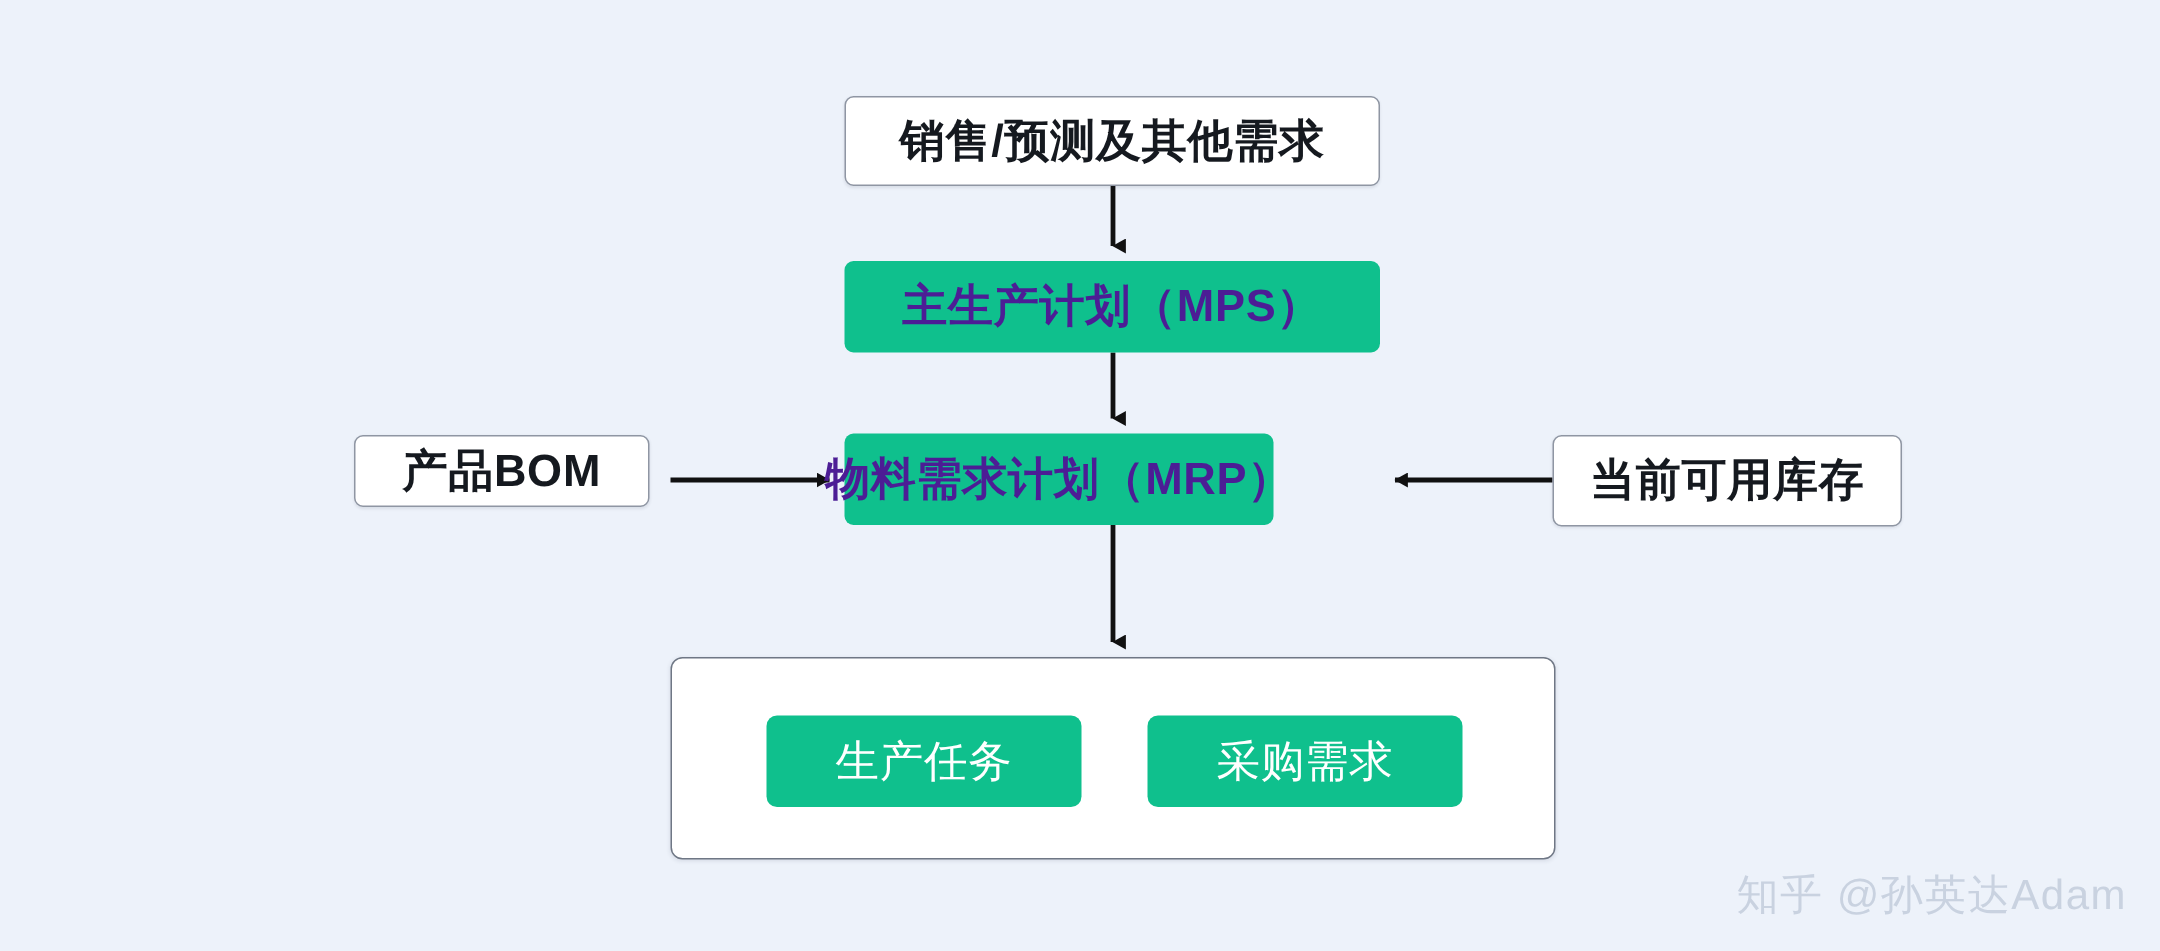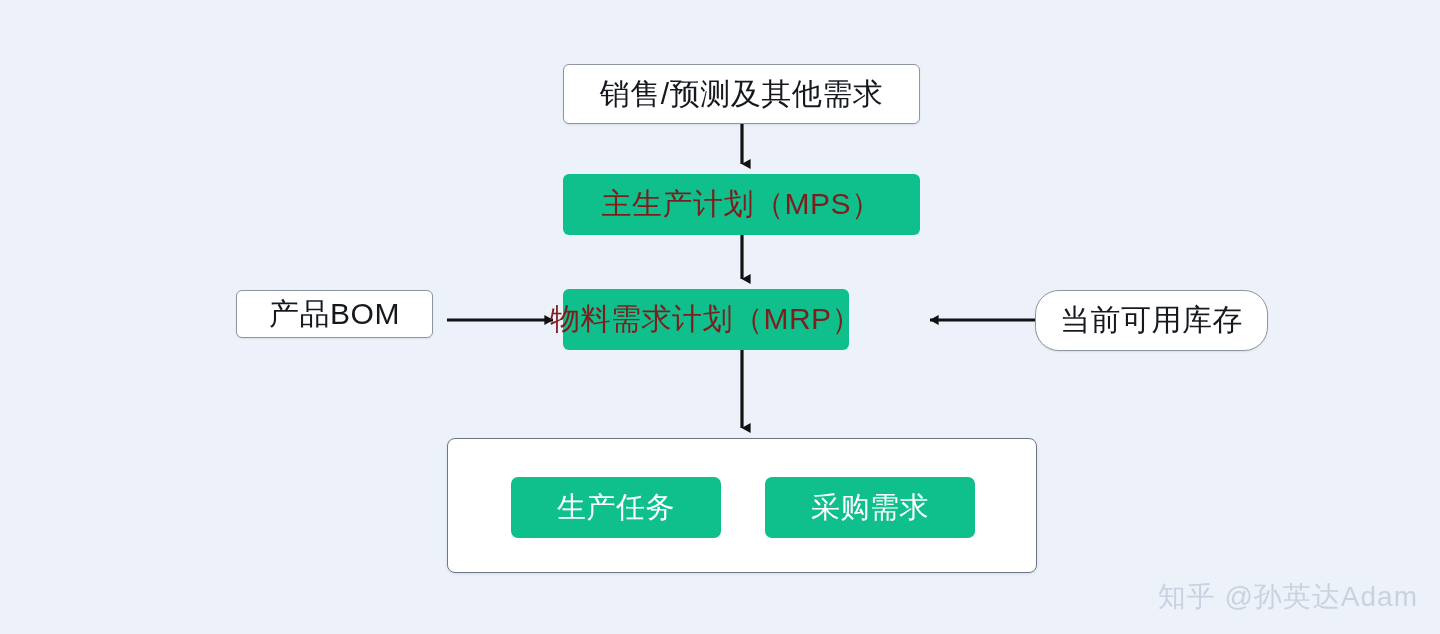--- a/index.html
+++ b/index.html
@@ -29,29 +29,29 @@
     justify-content: center;
     border-radius: 6px;
     white-space: nowrap;
     letter-spacing: 0.5px;
   }
   .node-plain {
     background: #ffffff;
     border: 1.5px solid #8f96a3;
     color: #15191f;
     font-size: 30px;
-    font-weight: 400;
+    font-weight: 700;
     box-shadow: 0 1px 2px rgba(40,50,70,0.10);
   }
   .node-green {
     background: #0fc08d;
     border: none;
-    color: #7f1d1d;
+    color: #4c1d95;
     font-size: 30px;
-    font-weight: 400;
+    font-weight: 700;
   }
   .node-green-small {
     background: #0fc08d;
     border: none;
     color: #ffffff;
     font-size: 29px;
     font-weight: 400;
     border-radius: 7px;
   }
   .group-box {
@@ -83,21 +83,21 @@
     font-weight: 400;
     letter-spacing: 1px;
     user-select: none;
   }
 
   
   #node-demand      { left: 563px; top: 64px;  width: 357px; height: 60px; }
   #node-mps         { left: 563px; top: 174px; width: 357px; height: 61px; }
   #node-mrp         { left: 563px; top: 289px; width: 286px; height: 61px; }
   #node-bom         { left: 236px; top: 290px; width: 197px; height: 48px; }
-  #node-inventory   { left: 1035px; top: 290px; width: 233px; height: 61px; border-radius: 24px; }
+  #node-inventory   { left: 1035px; top: 290px; width: 233px; height: 61px; }
   #group-outputs    { left: 447px; top: 438px; width: 590px; height: 135px; }
   #node-production  { left: 511px; top: 477px; width: 210px; height: 61px; }
   #node-purchase    { left: 765px; top: 477px; width: 210px; height: 61px; }
 </style>
 </head>
 <body>
 
 <div id="canvas">
 
   <svg class="arrow-svg" viewBox="0 0 1440 634">

